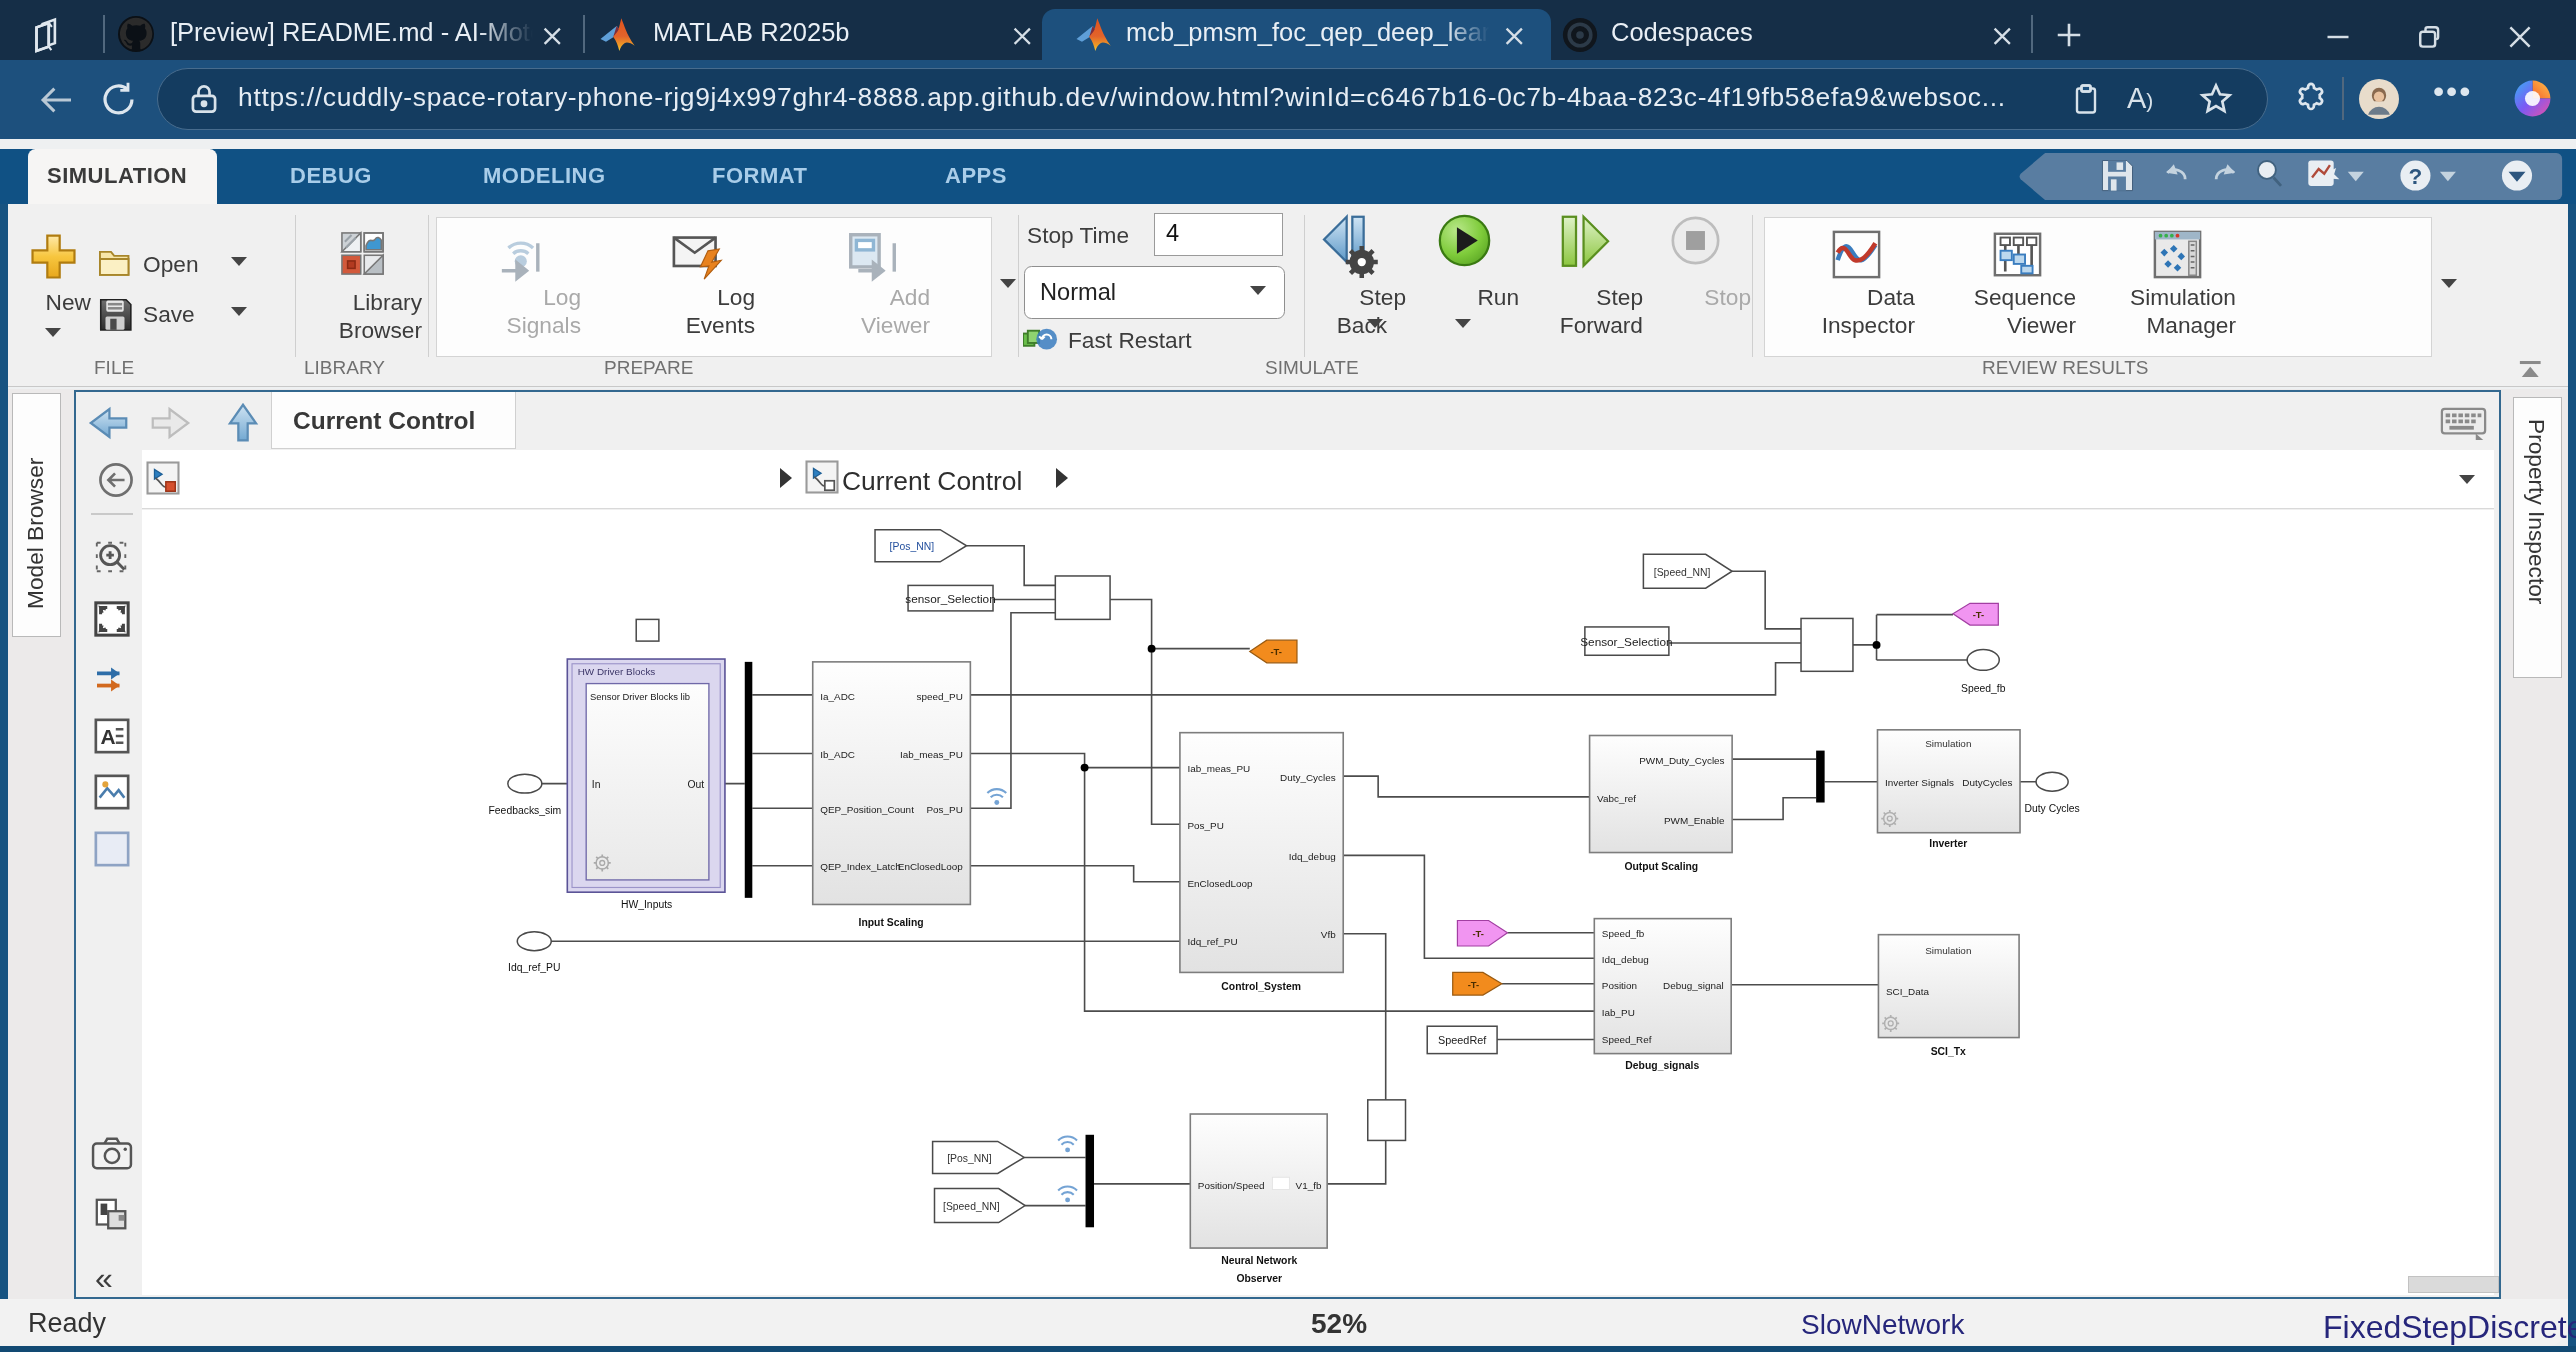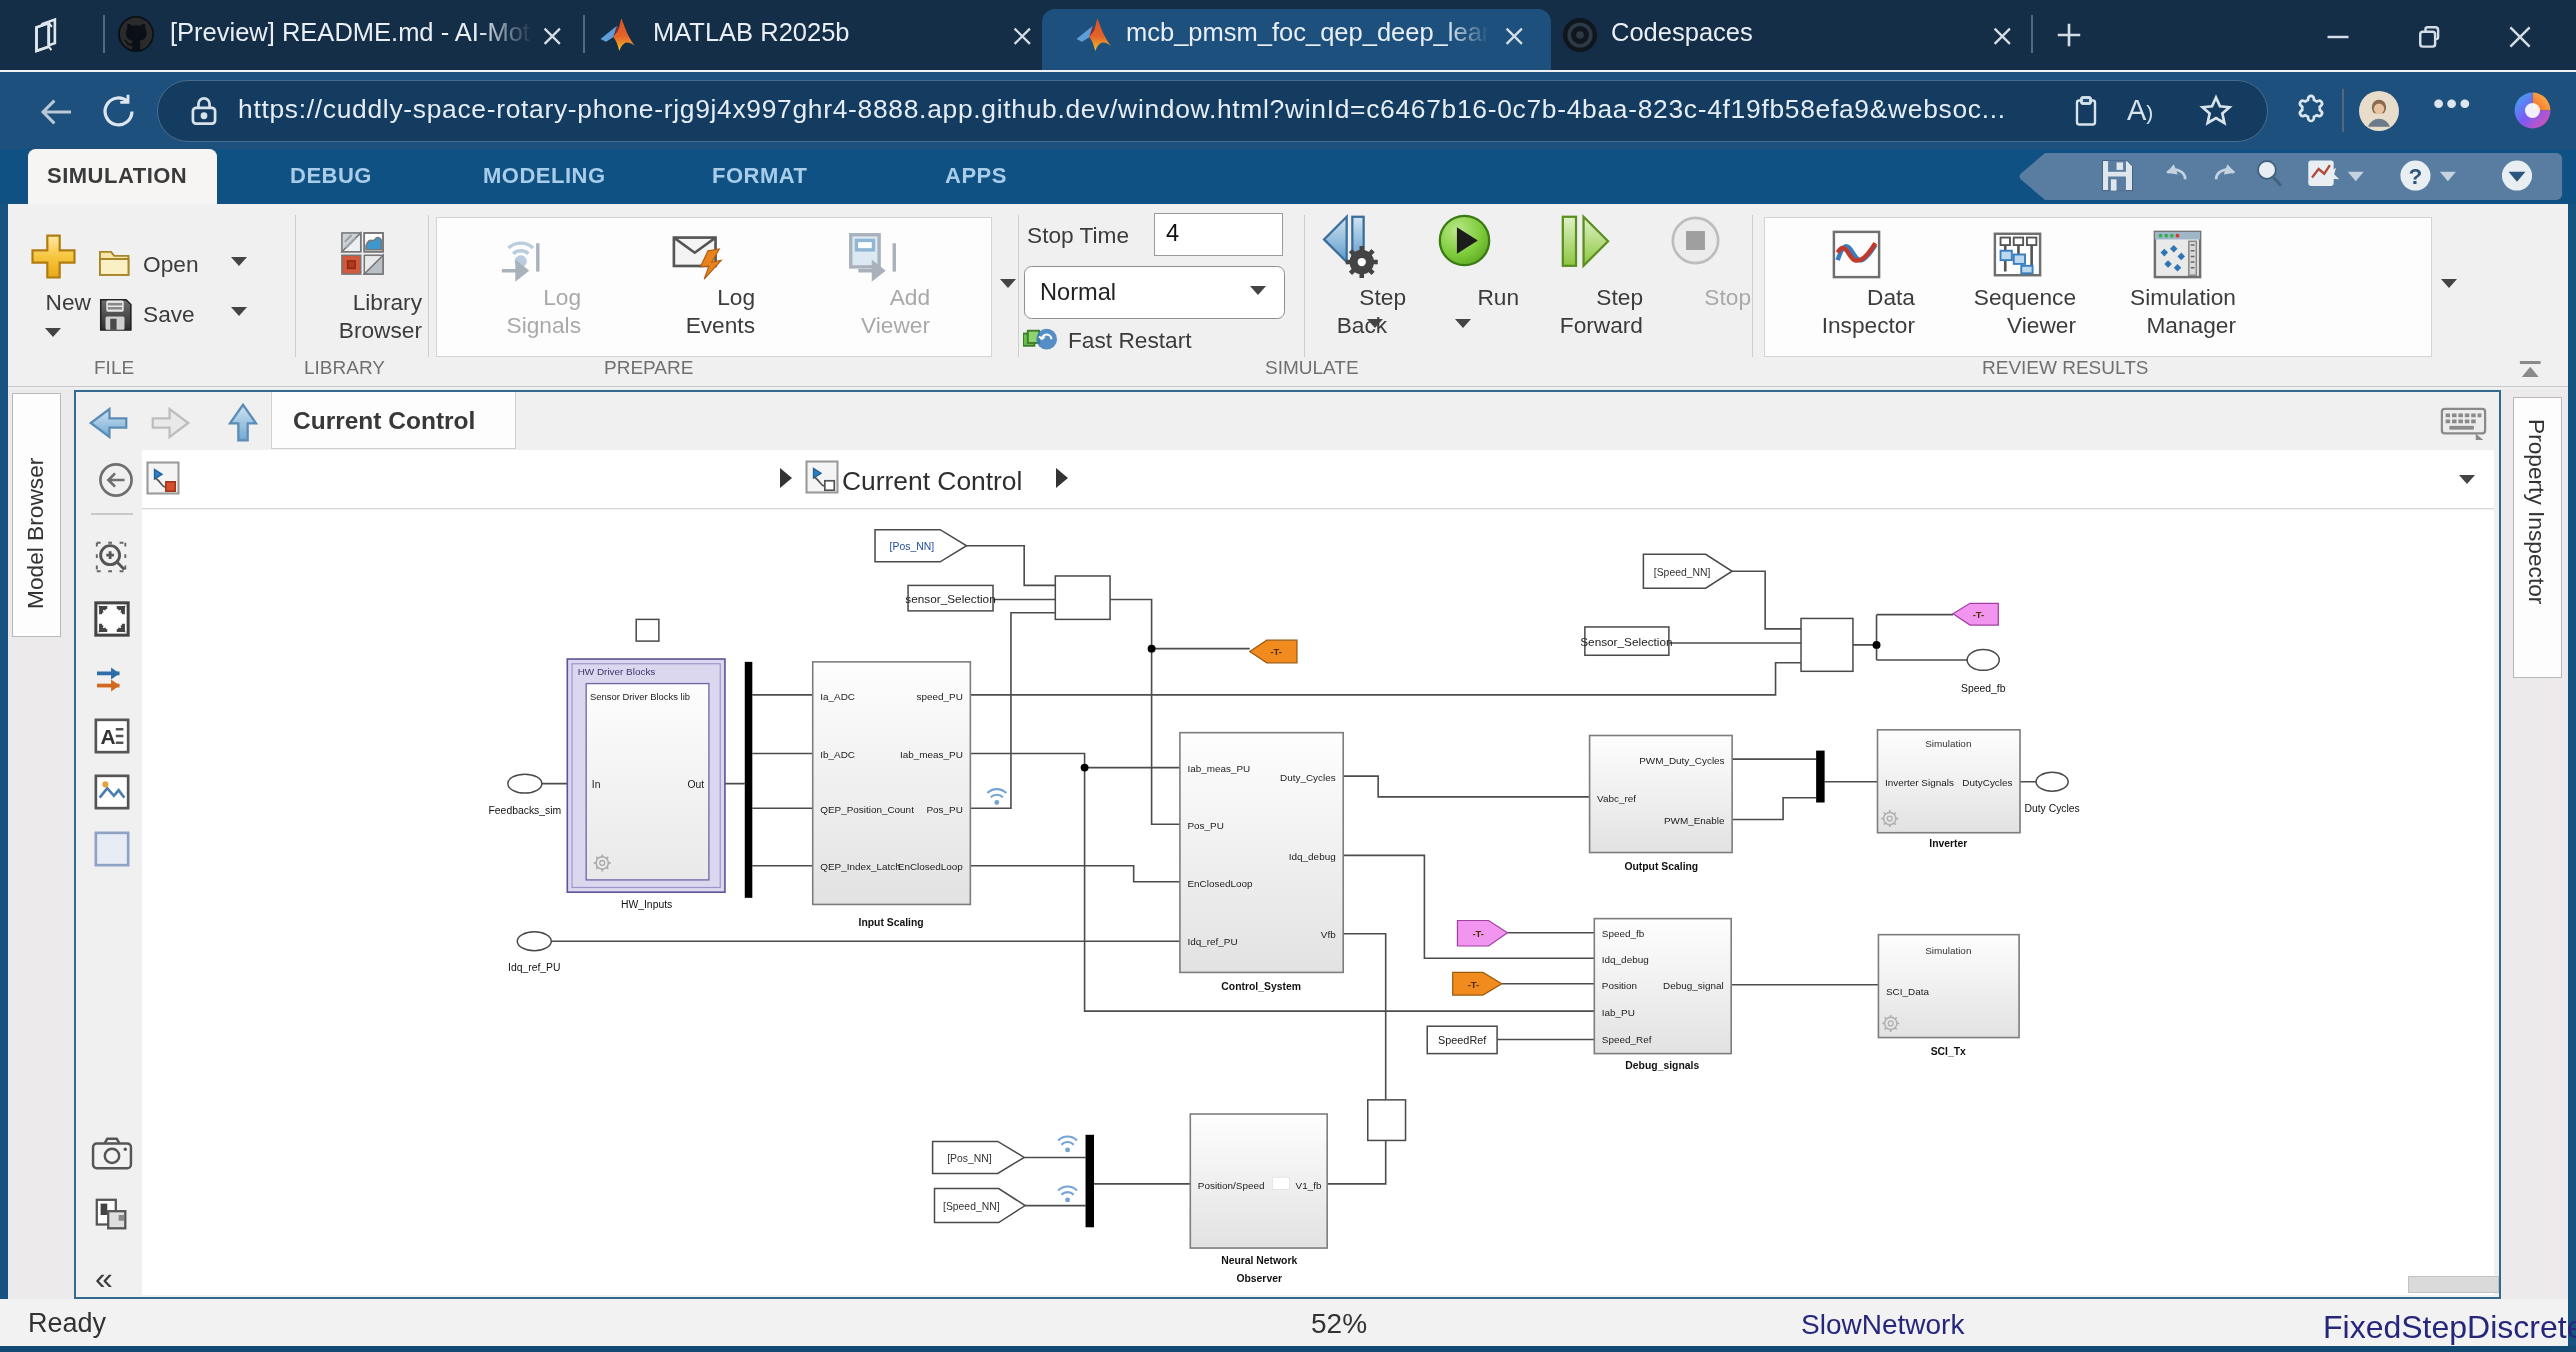--- a/index.html
+++ b/index.html
@@ -1,18 +1,18 @@
 <!DOCTYPE html>
 <html style="font-size:15px"><head><meta charset="utf-8"><style>
 *{margin:0;padding:0;box-sizing:border-box}
 html,body{width:2576px;height:1353px;overflow:hidden;font-family:"Liberation Sans",sans-serif;background:#eef0f1}
 .abs{position:absolute}
 
 #titlebar{left:0;top:0;width:2576px;height:70px;background:#152e47}
-#navrow{left:0;top:72px;width:2576px;height:79px;background:#1d507d}
+#navrow{left:0;top:60px;width:2576px;height:79px;background:#1d507d}
 #tsrow{left:0;top:149px;width:2576px;height:55px;background:#105184}
 #ribbon{left:0;top:204px;width:2576px;height:183px;background:#f0f0f0;border-bottom:1.9px solid #c8c8c8}
 #work{left:0;top:389px;width:2576px;height:910px;background:#eceaea}
 #statusbar{left:0;top:1299px;width:2568px;height:47px;background:#f2f2f2;border-radius:0 0 21px 0}
 #bottombar{left:0;top:1346px;width:2576px;height:6.6px;background:#124a73}
 .tabtitle{color:#e9eff5;font-size:25.5px;white-space:nowrap;overflow:hidden}
 
 .tstab{color:#a9cde9;font-size:22px;font-weight:700;letter-spacing:0.5px}
 
 .rlabel{font-size:22.7px;color:#3c3c3c;text-align:right;line-height:28px;white-space:nowrap}
@@ -520,21 +520,21 @@
 <div class="abs" id="mbtab">
     <div class="abs vtext" style="left:8.5px;top:215px;transform:rotate(-90deg);transform-origin:0 0">Model Browser</div>
   </div>
 <div class="abs" id="pitab">
     <div class="abs vtext" style="left:36px;top:21px;transform:rotate(90deg);transform-origin:0 0">Property Inspector</div>
   </div>
 <div class="abs" id="statusbar"></div>
 <div class="abs" id="bottombar"></div>
 
 <div class="abs" style="left:28px;top:1308px;font-size:27px;color:#333;font-weight:400">Ready</div>
-<div class="abs" style="left:1311px;top:1308px;font-size:28px;color:#333;font-weight:400">52%</div>
+<div class="abs" style="left:1311px;top:1308px;font-size:28px;color:#333;font-weight:700">52%</div>
 <div class="abs" style="left:1801px;top:1309px;font-size:28px;color:#26267b;font-weight:400">SlowNetwork</div>
 <div class="abs" style="left:2323px;top:1309px;font-size:32px;color:#26267b;font-weight:400">FixedStepDiscrete</div>
 <svg id="diagram" class="abs" style="left:0;top:0" width="2576" height="1353" viewBox="0 0 2729 1433">
 <defs>
 <linearGradient id="bg" x1="0" y1="0" x2="0" y2="1">
         <stop offset="0" stop-color="#fefefe"></stop>
         <stop offset="1" stop-color="#e2e2e2"></stop>
       </linearGradient>
 <linearGradient id="bg2" x1="0" y1="0" x2="0" y2="1">
         <stop offset="0" stop-color="#fdfdfd"></stop>

